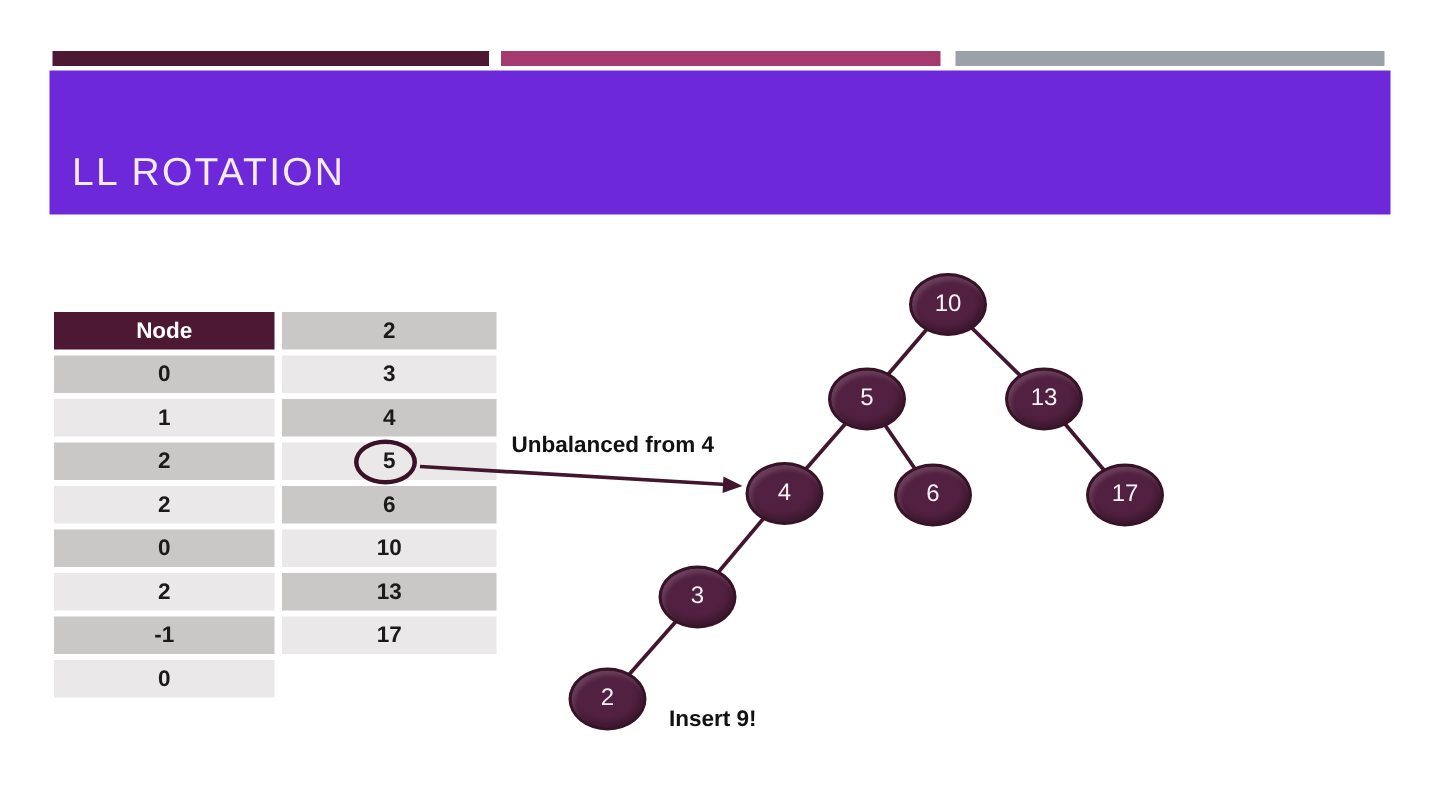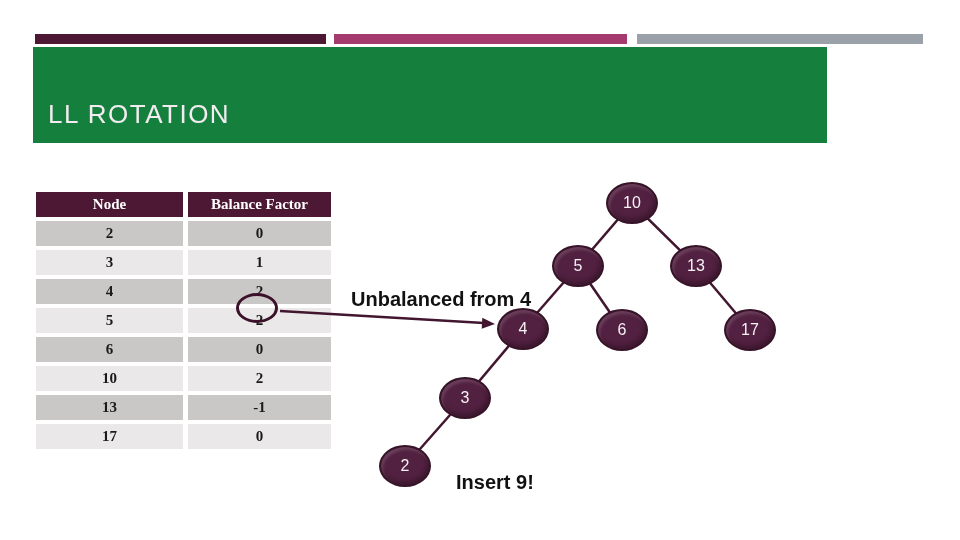--- a/index.html
+++ b/index.html
@@ -12,35 +12,35 @@
   }
   
   .accent-bar { position: absolute; top: 34px; height: 10px; }
   .bar-left   { left: 35px;  width: 291px; background: #4c1834; }
   .bar-mid    { left: 334px; width: 293px; background: #a53a6e; }
   .bar-right  { left: 637px; width: 286px; background: #9ba1a9; }
 
   
   .title-band {
     position: absolute; left: 33px; top: 47px;
-    width: 794px; height: 96px;
-    background: #15803d;
+    width: 894px; height: 96px;
+    background: #6d28d9;
   }
   .slide-title {
     position: absolute; left: 15px; bottom: 13px;
     color: #f2ecf0; font-size: 26px; font-weight: 400;
     letter-spacing: 1.5px; white-space: nowrap;
   }
 
   
   .bf-table {
-    position: absolute; left: 36px; top: 192px;
+    position: absolute; left: 36px; top: 208px;
     display: grid;
     grid-template-columns: 147px 143px;
-    column-gap: 5px; row-gap: 4px; font-family: Liberation Serif, serif;
+    column-gap: 5px; row-gap: 4px;
   }
   .bf-table .cell {
     height: 25px; line-height: 25px;
     text-align: center; font-size: 15px; font-weight: 700;
     color: #1a1a1a;
   }
   .bf-table .hcell { background: #4c1834; color: #ffffff; }
   .bf-table .dark  { background: #cac7c7; }
   .bf-table .light { background: #eae8e8; }
 
@@ -69,39 +69,38 @@
     box-shadow: inset 2px 3px 3px rgba(255,255,255,0.14), inset -2px -3px 4px rgba(0,0,0,0.28);
     display: flex; align-items: center; justify-content: center;
   }
   .tree-node .node-label {
     color: #f5f1f4; font-size: 16px; font-weight: 400;
   }
 
   
   .annotation {
     position: absolute; color: #111111;
-    font-size: 20px; font-weight: 600; white-space: nowrap; margin-left: 10px;
+    font-size: 15px; font-weight: 600; white-space: nowrap;
   }
   .annot-unbalanced { left: 341px; top: 288px; }
   .annot-insert     { left: 446px; top: 471px; }
 </style>
 </head>
 <body>
 
 <div class="accent-bar bar-left"></div>
 <div class="accent-bar bar-mid"></div>
 <div class="accent-bar bar-right"></div>
 
 <div class="title-band">
   <div class="slide-title">LL ROTATION</div>
 </div>
 
 <div class="bf-table">
   <div class="cell hcell">Node</div>
-  <div class="cell hcell">Balance Factor</div>
 
   <div class="cell dark">2</div>
   <div class="cell dark">0</div>
 
   <div class="cell light">3</div>
   <div class="cell light">1</div>
 
   <div class="cell dark">4</div>
   <div class="cell dark">2</div>
 

